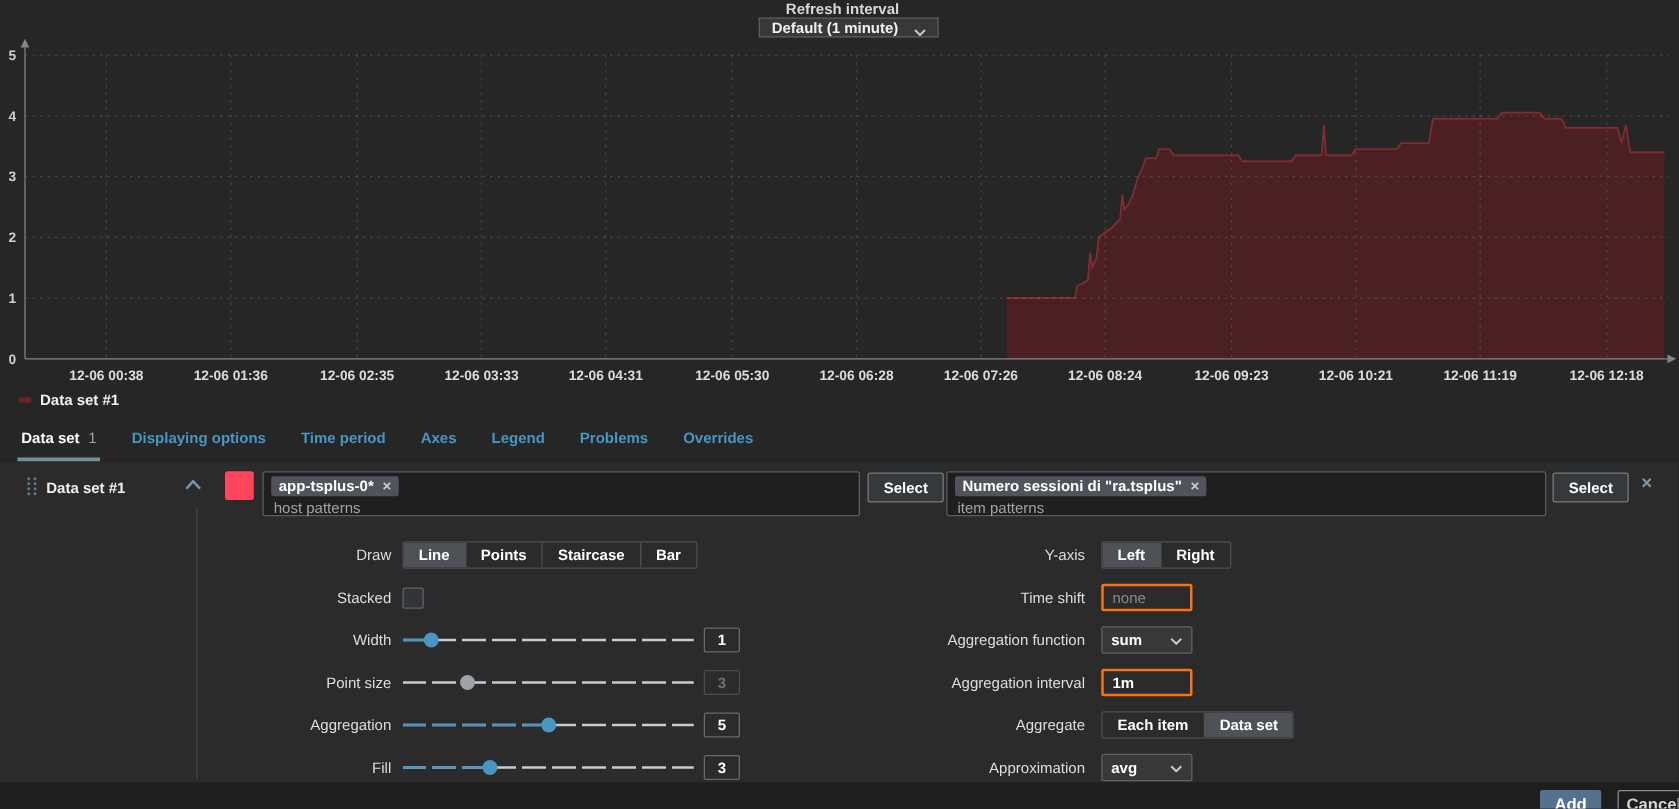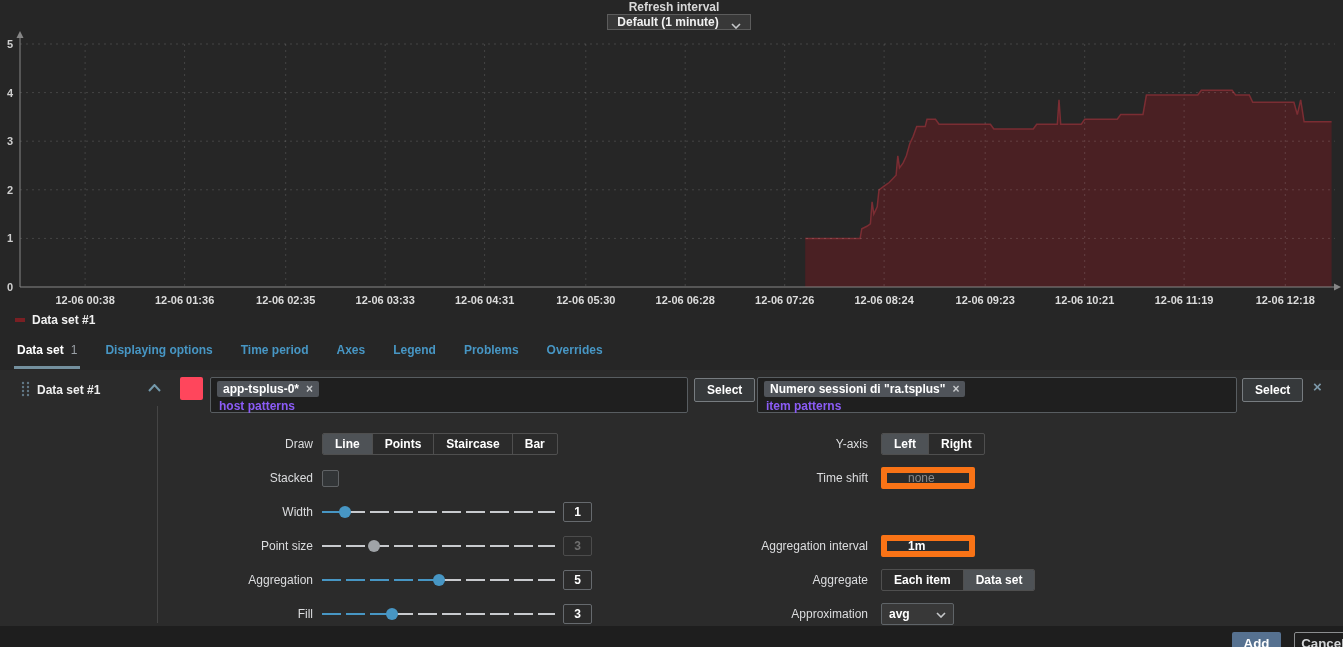--- a/index.html
+++ b/index.html
@@ -36,21 +36,21 @@
   .collapse{position:absolute;left:148px;top:14px;cursor:pointer;display:flex;}
   .swatch{position:absolute;left:180px;top:7px;width:23px;height:23px;border-radius:2px;cursor:pointer;}
   .msfield{position:absolute;top:7px;height:36px;box-sizing:border-box;background:#1f1f1f;
            border:1px solid #585d61;border-radius:2px;padding:3px 6px;cursor:text;}
   .msfield.host{left:210px;width:478px;}
   .msfield.item{left:757px;width:480px;}
   .chips{display:flex;gap:4px;}
   .chip{display:inline-flex;align-items:center;background:#50545a;border-radius:2px;padding:1px 6px;
         font-weight:bold;color:#fff;line-height:14px;white-space:nowrap;}
   .chip .x{margin-left:7px;color:#c9cbcd;font-weight:bold;cursor:pointer;}
-  .ms-ph{color:#8b5cf6;margin-top:2px;padding-left:2px;font-weight:bold;}
+  .ms-ph{color:#a3a3a3;margin-top:2px;padding-left:2px;}
   .btn-select{position:absolute;top:8px;height:24px;padding:0 12px;background:#36393b;border:1px solid #777c80;
               border-radius:2px;color:#fff;font-weight:bold;display:flex;align-items:center;cursor:pointer;box-sizing:border-box;}
   .btn-select.s1{left:694px;}
   .btn-select.s2{left:1242px;}
   .ds-remove{position:absolute;left:1313px;top:9px;color:#7d98a8;font-weight:bold;font-size:15px;cursor:pointer;line-height:15px;}
 
   .frow{position:absolute;display:flex;align-items:center;height:22px;}
   .frow.left{left:0;width:640px;}
   .frow.left .flabel{width:313px;margin-right:9px;}
   .frow.right{left:600px;width:740px;}
@@ -69,22 +69,22 @@
     background:repeating-linear-gradient(90deg,#c8cace 0 19px,transparent 19px 24px);}
   .slider .fillbar{position:absolute;top:6px;left:0;height:2px;
     background:repeating-linear-gradient(90deg,#4796c4 0 19px,transparent 19px 24px);}
   .slider .thumb{position:absolute;top:1px;width:12px;height:12px;border-radius:50%;background:#4796c4;}
   .slider.disabled .thumb{background:#9fa3a7;}
 
   .valuebox{width:29px;height:20px;margin-left:8px;background:#2b2b2b;border:1px solid #666a6e;color:#fff;
             font-weight:bold;text-align:center;font-size:12px;box-sizing:border-box;font-family:inherit;border-radius:2px;}
   .valuebox.disabled{color:#707070;border-color:#4c4c4c;}
 
-  .input{height:22px;box-sizing:border-box;background:transparent;border:6px solid #f97316;color:#fff;
-         font-weight:bold;padding:0 21px;font-size:12px;width:94px;font-family:inherit;border-radius:2px;}
+  .input{height:22px;box-sizing:border-box;background:transparent;border:2px solid #f97316;color:#fff;
+         font-weight:bold;padding:0 7px;font-size:12px;width:73px;font-family:inherit;border-radius:2px;}
   .input::placeholder{color:#8a8a8a;font-weight:normal;}
 
   .dd{width:73px;height:22px;box-sizing:border-box;display:flex;align-items:center;justify-content:space-between;
       background:#383838;border:1px solid #5f6468;padding:0 7px;font-weight:bold;color:#fff;cursor:pointer;border-radius:2px;}
 
   
   .footer{position:absolute;left:0;top:626px;width:100%;height:21px;background:#1e1e1e;}
   .btn-add{position:absolute;left:1232px;top:6px;width:49px;height:22px;background:#567190;border:none;
            color:#fff;font-weight:bold;text-align:center;line-height:22px;border-radius:2px;cursor:pointer;}
   .btn-cancel{position:absolute;left:1294px;top:6px;width:58px;height:22px;background:transparent;
@@ -278,20 +278,31 @@
         <span class="opt active">Left</span>
         <span class="opt">Right</span>
       </div>
     </div>
 
     <div class="frow right" style="top:97px">
       <span class="flabel">Time shift</span>
       <input class="input" placeholder="none" style="">
     </div>
 
+    <div class="frow right" style="top:131px">
+      <span class="flabel">Aggregation function</span>
+      <div class="dd">
+        <span>sum</span>
+        <span>
+          <svg width="10" height="6">
+              <polyline points="1,1 5,5 9,1" stroke="#c6c8ca" stroke-width="1.6" fill="none"></polyline>
+            </svg>
+        </span>
+      </div>
+    </div>
 
     <div class="frow right" style="top:165px">
       <span class="flabel">Aggregation interval</span>
       <input class="input" value="1m" style="">
     </div>
 
     <div class="frow right" style="top:199px">
       <span class="flabel">Aggregate</span>
       <div class="seg">
         <span class="opt">Each item</span>

